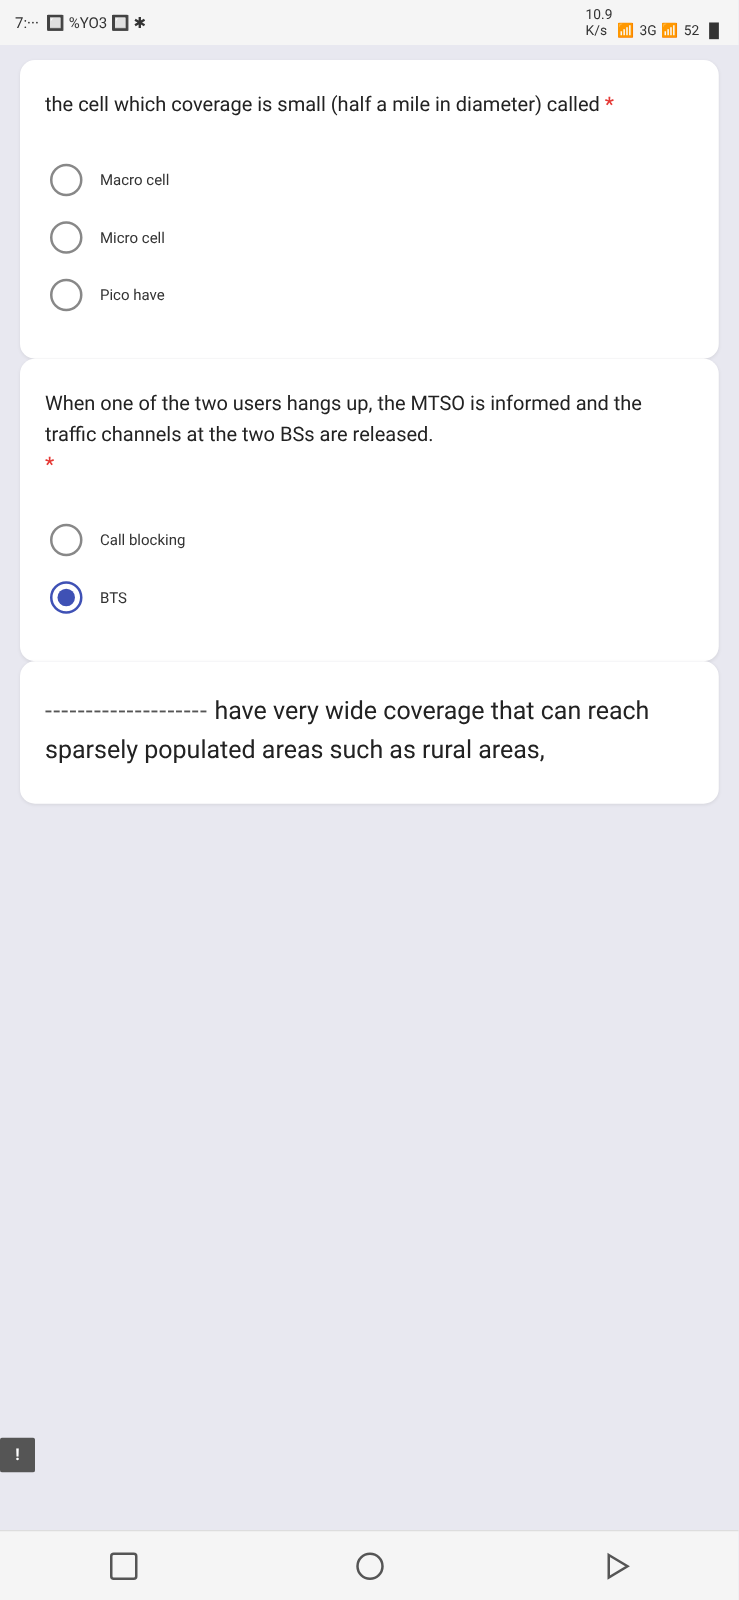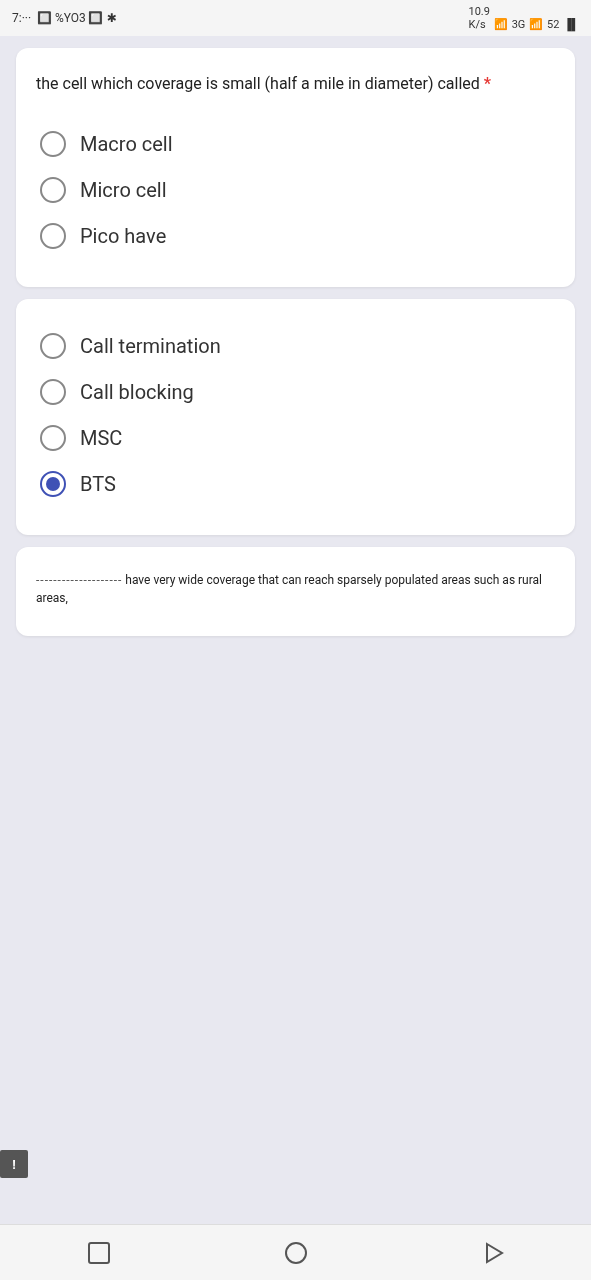--- a/index.html
+++ b/index.html
@@ -36,21 +36,21 @@
       font-size: 11px;
       color: #333;
     }
 
     
     .main-content {
       flex: 1;
       padding: 12px 16px;
       display: flex;
       flex-direction: column;
-      gap: 12px;
+      gap: 0;
       overflow-y: auto;
     }
 
     
     .card {
       background: #ffffff;
       border-radius: 12px;
       padding: 24px 20px 28px 20px;
       box-shadow: 0 1px 3px rgba(0,0,0,0.08);
     }
@@ -92,27 +92,27 @@
     }
 
     .radio-inner {
       width: 14px;
       height: 14px;
       border-radius: 50%;
       background: #3f51b5;
     }
 
     .radio-label {
+      font-size: 12px;
+      color: #333;
+    }
+
+    
+    .partial-text {
       font-size: 20px;
-      color: #333;
-    }
-
-    
-    .partial-text {
-      font-size: 12px;
       color: #222;
       line-height: 1.55;
     }
 
     .dashes {
       color: #555;
       letter-spacing: 1px;
     }
 
     
@@ -188,35 +188,31 @@
     </div>
 
 
     <div class="radio-option">
       <div class="radio-circle"></div>
       <span class="radio-label">Pico have</span>
     </div>
   </div>
 
   <div class="card">
-
-    <div class="radio-option">
-      <div class="radio-circle"></div>
-      <span class="radio-label">Call termination</span>
-    </div>
+    <div class="question-text">
+      <span>When one of the two users hangs up, the MTSO is informed and the traffic channels at the two BSs are released.</span>
+      <span class="required-star"><br>*</span>
+    </div>
+
 
     <div class="radio-option">
       <div class="radio-circle"></div>
       <span class="radio-label">Call blocking</span>
     </div>
 
-    <div class="radio-option">
-      <div class="radio-circle"></div>
-      <span class="radio-label">MSC</span>
-    </div>
 
     <div class="radio-option">
       <div class="radio-circle selected">
         <div class="radio-inner"></div>
       </div>
       <span class="radio-label">BTS</span>
     </div>
   </div>
 
   <div class="card">

